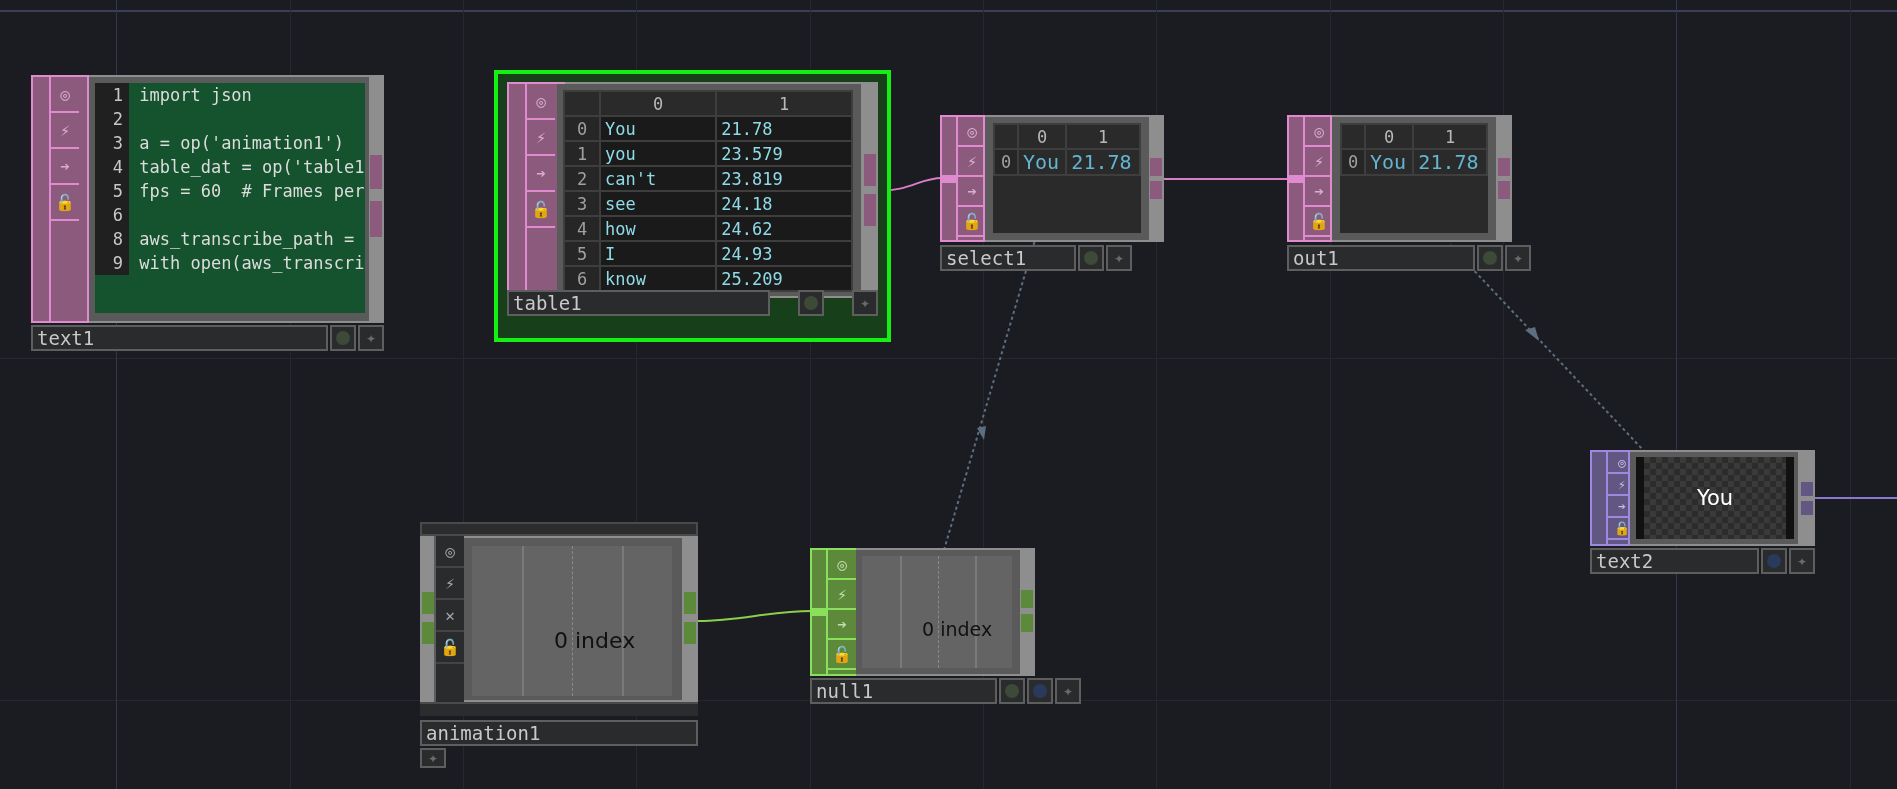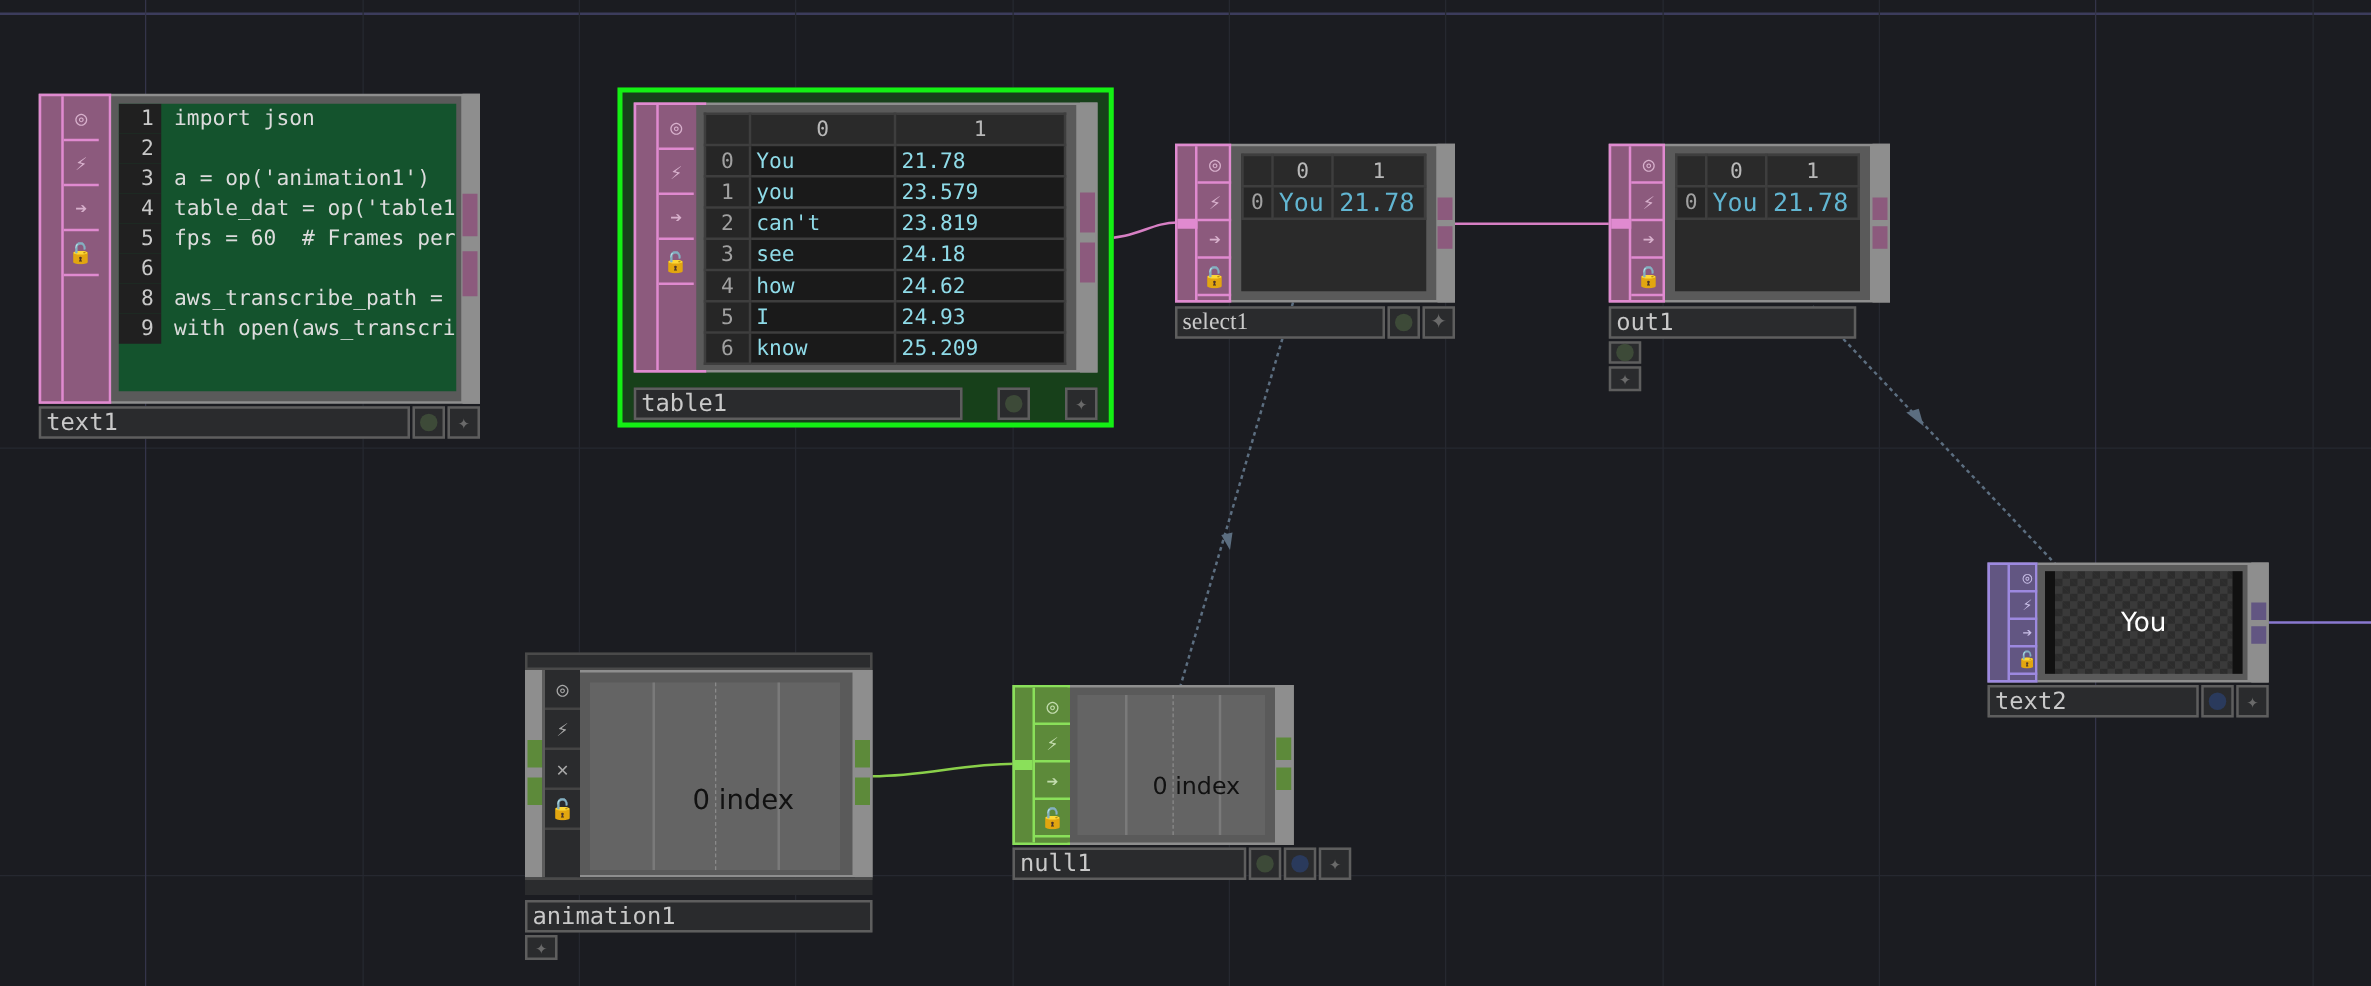--- a/index.html
+++ b/index.html
@@ -203,21 +203,21 @@
             <td class="val">know</td>
             <td class="val">25.209</td>
           </tr>
     </tbody>
       </table>
   </div>
   <div class="outstrip" style="height:216px;">
     <div class="outport" style="top:72px; height:32px;"></div>
     <div class="outport" style="top:112px; height:32px;"></div>
   </div>
-  <div class="namebar" style="top:228px; width:371px;gap:28px;">
+  <div class="namebar" style="top:208px; width:371px;gap:28px;">
     <div class="namefield">table1</div>
     <div class="nbtn">
         <div class="dot" style="background:#3d4a38;"></div>
       </div>
     <div class="nbtn">
         <span class="star">✦</span>
       </div>
   </div>
 </div>
 
@@ -248,21 +248,21 @@
             <td class="val2">You</td>
             <td class="val2">21.78</td>
           </tr>
     </tbody>
       </table>
   </div>
   <div class="outstrip" style="height:127px;">
     <div class="outport" style="top:43px; height:18px;"></div>
     <div class="outport" style="top:66px; height:18px;"></div>
   </div>
-  <div class="namebar" style="top:130px; width:224px;font-family:Liberation Serif, serif;">
+  <div class="namebar" style="top:130px; width:192px;">
     <div class="namefield">select1</div>
     <div class="nbtn">
         <div class="dot" style="background:#3d4a38;"></div>
       </div>
     <div class="nbtn">
         <span class="star">✦</span>
       </div>
   </div>
 </div>
 
@@ -293,21 +293,21 @@
             <td class="val2">You</td>
             <td class="val2">21.78</td>
           </tr>
     </tbody>
       </table>
   </div>
   <div class="outstrip" style="height:127px;">
     <div class="outport" style="top:43px; height:18px;"></div>
     <div class="outport" style="top:66px; height:18px;"></div>
   </div>
-  <div class="namebar" style="top:130px; width:198px;flex-direction:column;">
+  <div class="namebar" style="top:130px; width:244px;">
     <div class="namefield">out1</div>
     <div class="nbtn">
         <div class="dot" style="background:#3d4a38;"></div>
       </div>
     <div class="nbtn">
         <span class="star">✦</span>
       </div>
   </div>
 </div>
 

